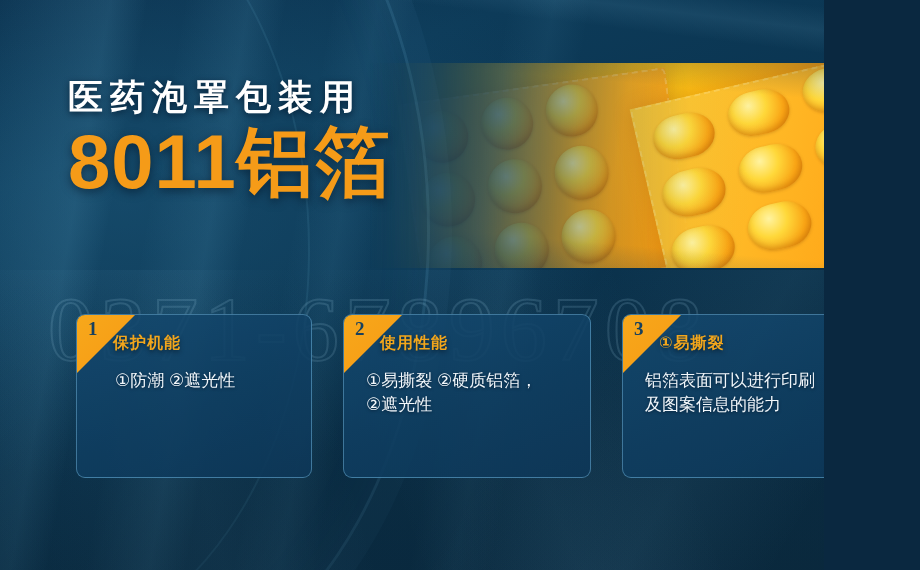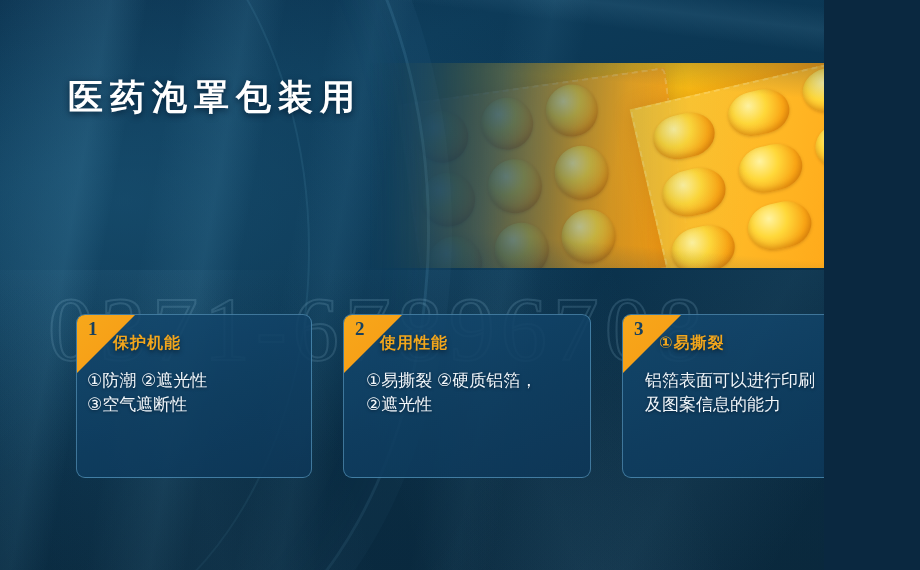--- a/index.html
+++ b/index.html
@@ -144,21 +144,21 @@
     position:absolute; left:11px; top:3px;
     font-size:19px; font-weight:bold; color:#17405e;
     font-family:"Liberation Serif","DejaVu Serif",serif;
   }
   .card-head {
     position:absolute; left:36px; top:18px;
     font-size:16px; font-weight:bold; color:#F2A61C; letter-spacing:1px;
     text-shadow:0 2px 4px rgba(0,16,32,0.6);
   }
   .card-body {
-    position:absolute; left:10px; top:54px; right:12px;
+    position:absolute; left:38px; top:54px; right:12px;
     font-size:17px; line-height:1.42; color:#f2f7fb; font-weight:500;
     text-shadow:0 1px 3px rgba(0,16,32,0.6);
   }
   .card.wide .card-body { left:22px; }
   .card-body .ln { display:block; white-space:nowrap; }
 </style>
 </head>
 <body>
 
 <div id="banner">
@@ -198,34 +198,34 @@
     </div>
 
     <div class="band-streaks"></div>
     <div class="band-shade"></div>
   </div>
 
   <div id="watermark">0371-67896708</div>
 
   <div id="title-block">
     <div id="headline-sub">医药泡罩包装用</div>
+    <div id="headline-main">8011铝箔</div>
   </div>
 
   <div class="bottom-sheen"></div>
 
   <div id="cards">
 
     <div class="card">
       <div class="corner-flag">
         <span class="num">1</span>
       </div>
       <div class="card-head">保护机能</div>
       <div class="card-body">
         <span class="ln">①防潮 ②遮光性</span>
-        <span class="ln">③空气遮断性</span>
       </div>
     </div>
 
     <div class="card wide">
       <div class="corner-flag">
         <span class="num">2</span>
       </div>
       <div class="card-head">使用性能</div>
       <div class="card-body">
         <span class="ln">①易撕裂 ②硬质铝箔，</span>

